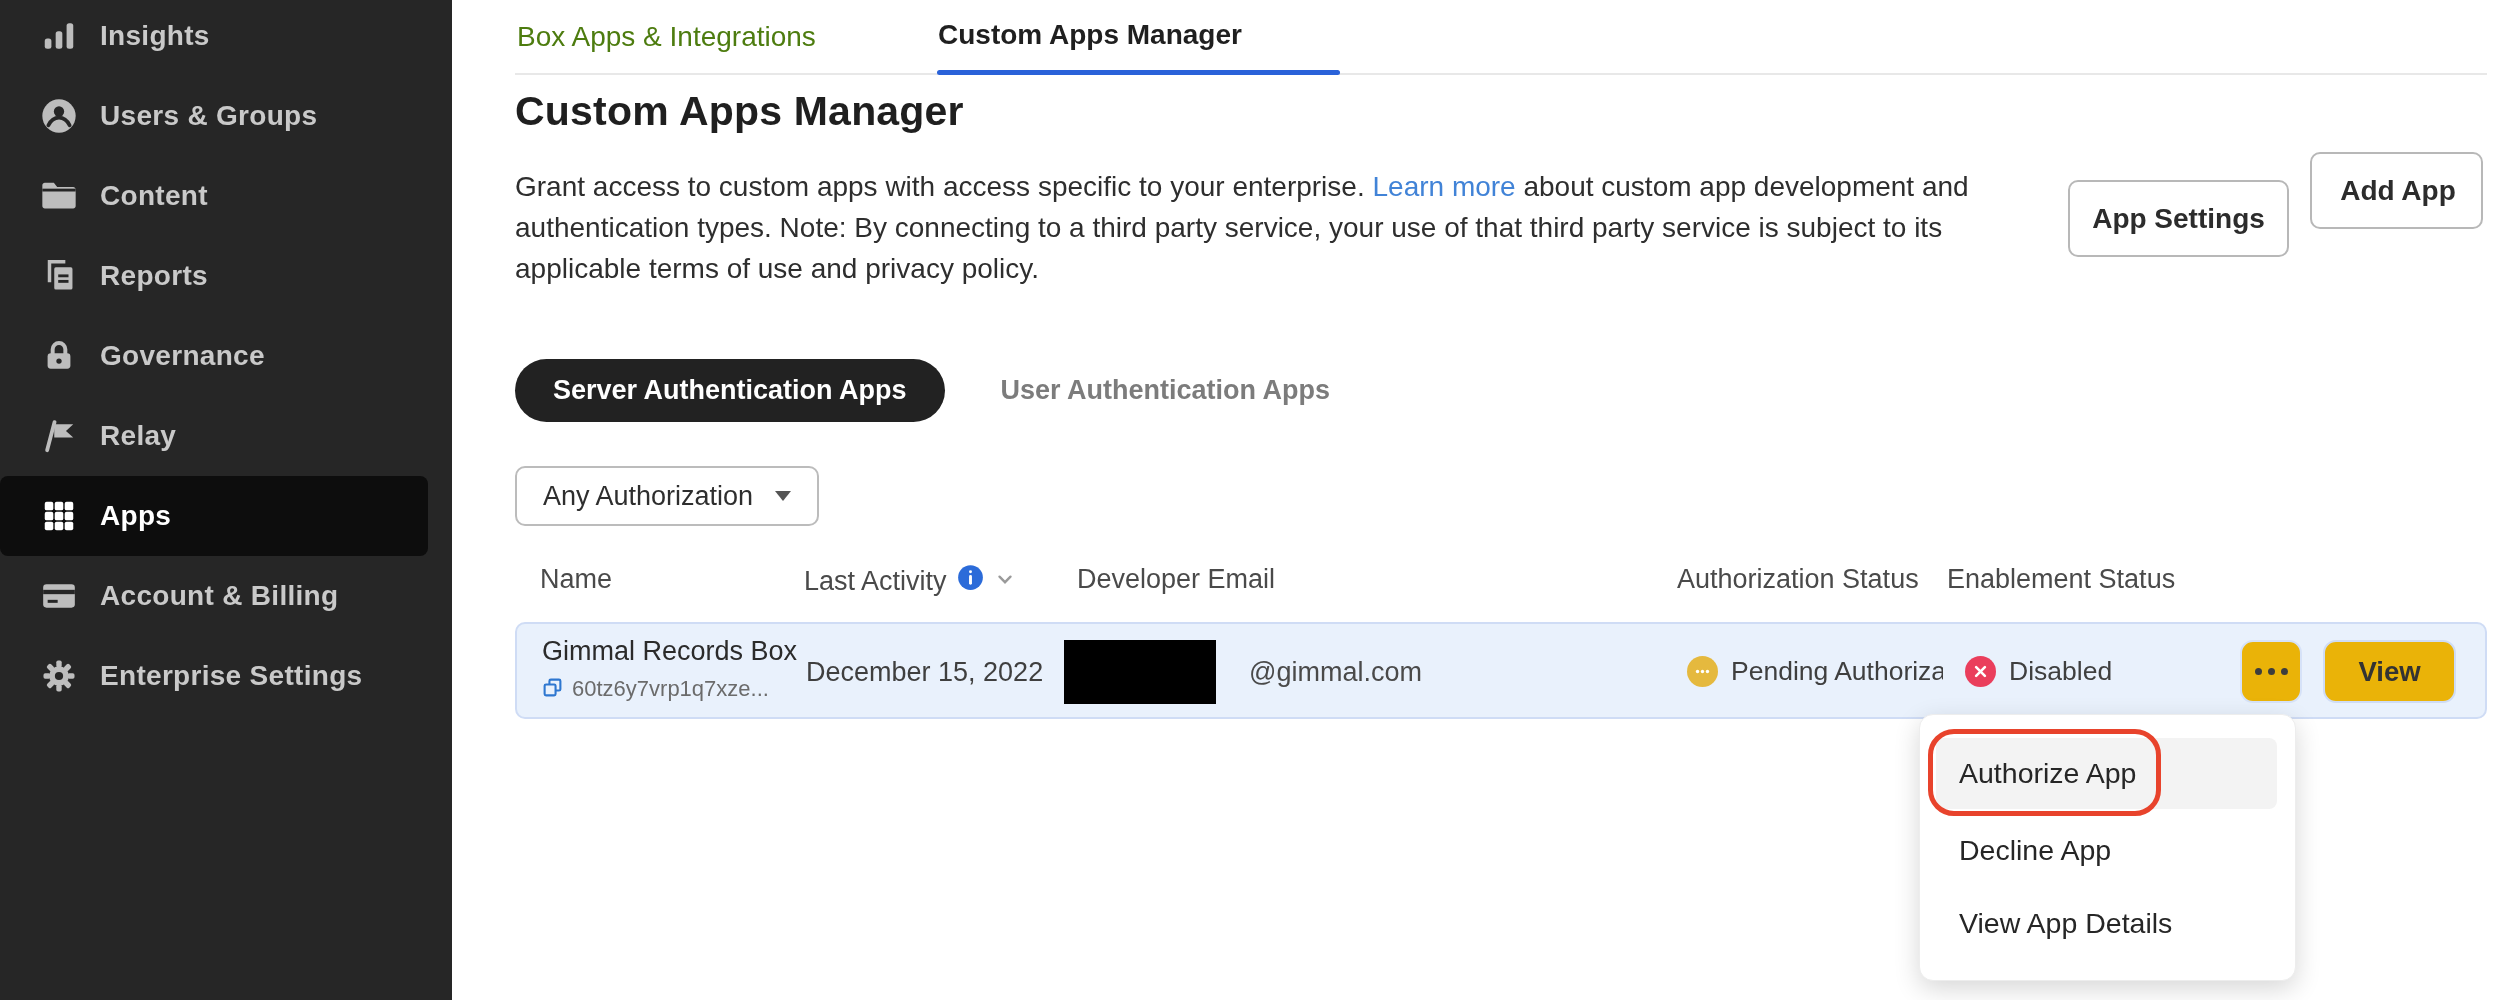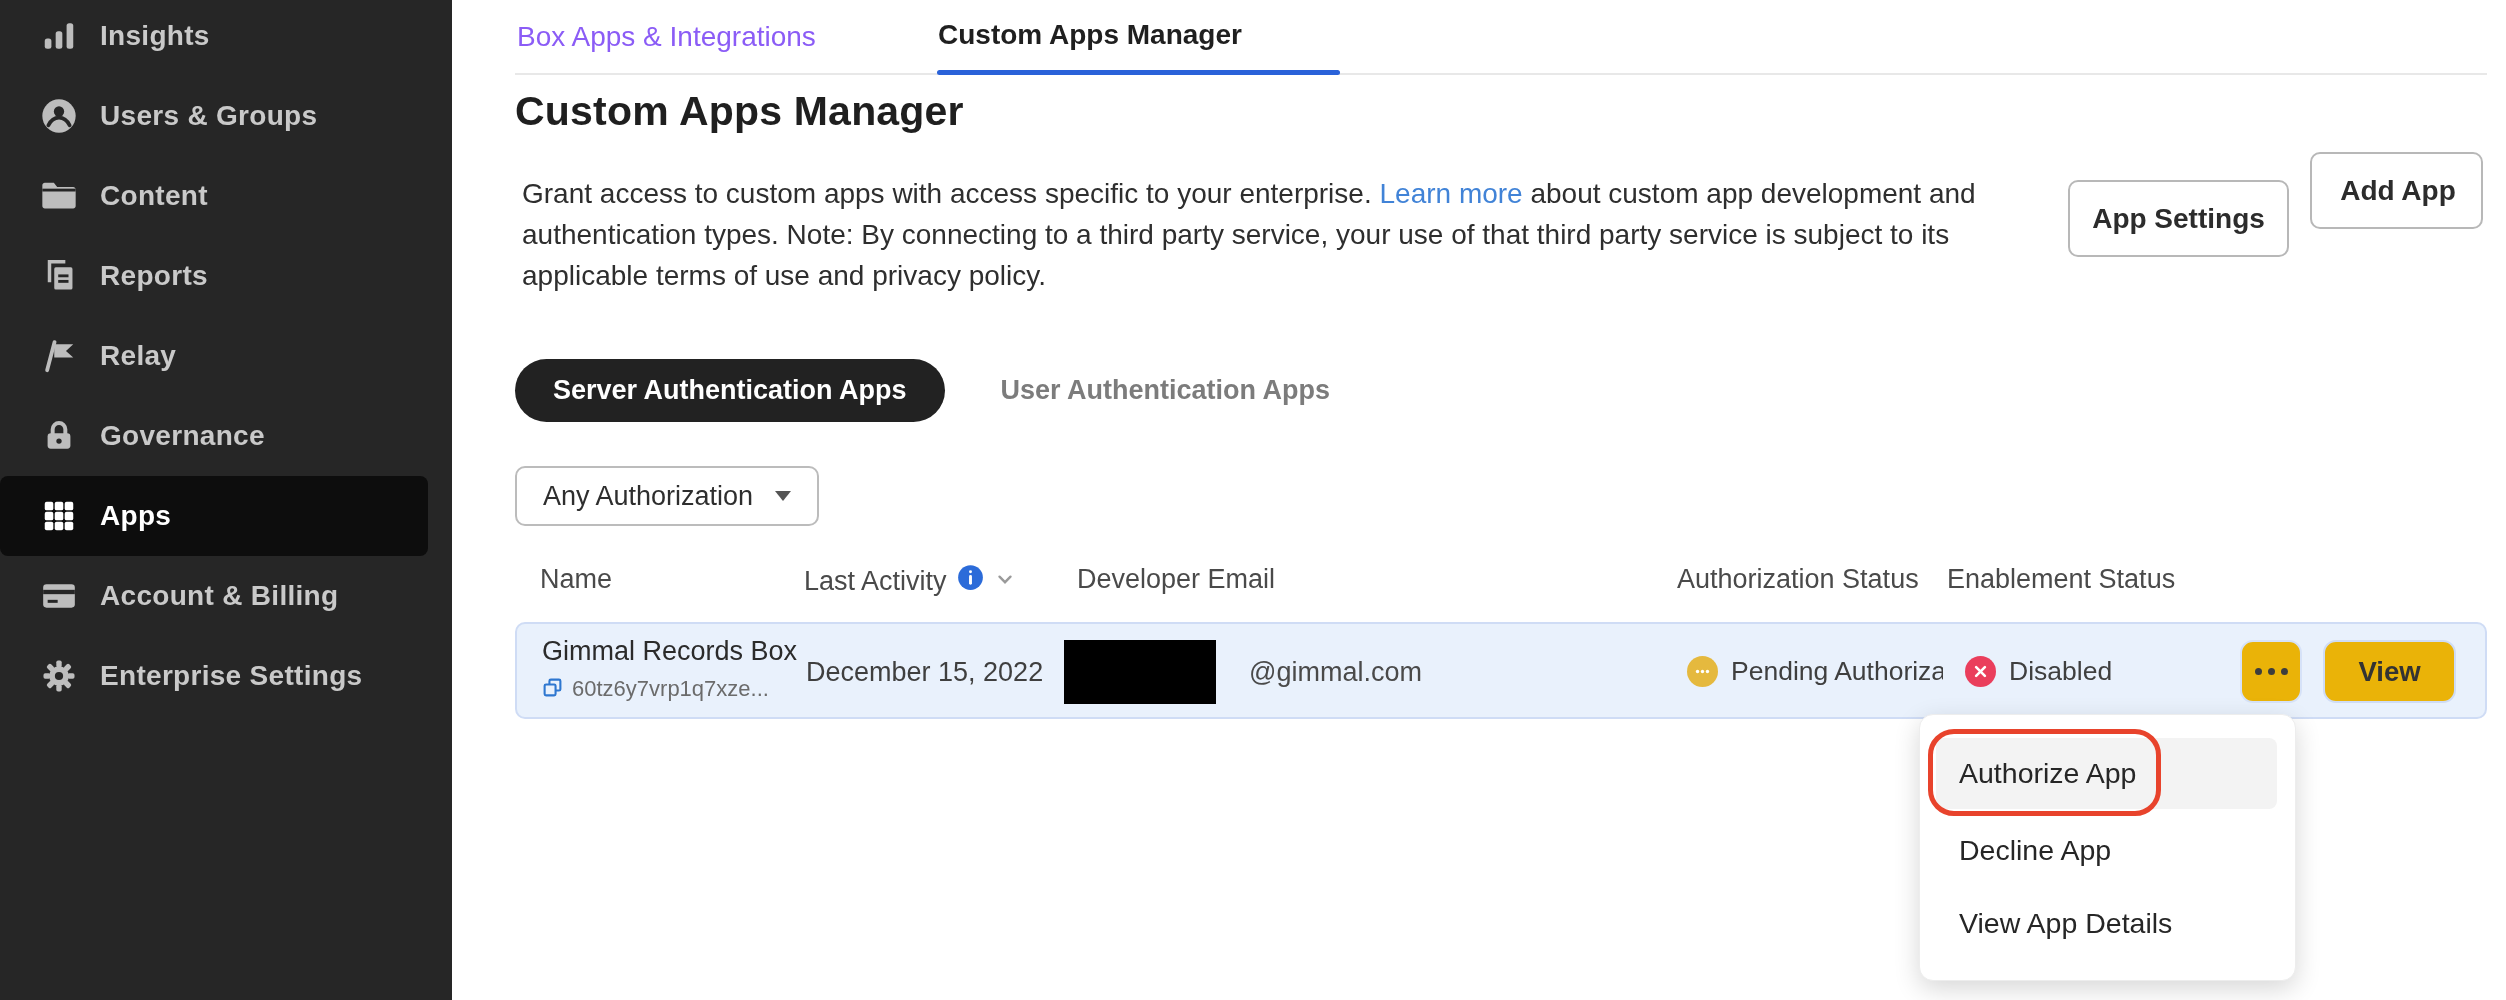--- a/index.html
+++ b/index.html
@@ -14,26 +14,26 @@
   .nav-item .nav-label{margin-left:20px;font-size:28px;font-weight:700;color:#c9c9c9;letter-spacing:.3px;white-space:nowrap;}
   .nav-item.active{background:#0d0d0d;border-radius:8px;}
   .nav-item.active .nav-label{color:#ffffff;}
   .nav-icon svg{display:block;}
 
   
   .main{position:absolute;left:452px;top:0;width:2054px;height:1000px;}
 
   .tabbar{position:absolute;left:63px;top:0;width:1972px;height:75px;border-bottom:2px solid #e8e8e8;}
   .tab{position:absolute;font-size:28px;white-space:nowrap;cursor:pointer;}
-  .tab.inactive{left:2px;top:21px;color:#8b5cf6;}
+  .tab.inactive{left:2px;top:21px;color:#4d7c0f;}
   .tab.active{left:423px;top:19px;color:#1f1f1f;font-weight:700;}
   .tab-underline{position:absolute;left:422px;top:70px;width:403px;height:5px;background:#2a62d9;border-radius:3px;}
 
   .page-title{position:absolute;left:63px;top:88px;margin:0;font-size:41px;font-weight:700;color:#1f1f1f;letter-spacing:.2px;}
-  .page-desc{position:absolute;left:63px;top:166px;width:1520px;margin:7px;font-size:28px;line-height:41px;color:#2e2e2e;}
+  .page-desc{position:absolute;left:63px;top:166px;width:1520px;margin:0;font-size:28px;line-height:41px;color:#2e2e2e;}
   .page-desc a{color:#4183d7;text-decoration:none;cursor:pointer;}
 
   .top-buttons .btn{position:absolute;top:152px;height:77px;background:#fff;border:2px solid #b8b8b8;border-radius:10px;
     font-size:28px;font-weight:700;color:#2c2c2c;display:flex;align-items:center;justify-content:center;cursor:pointer;}
   .btn-app-settings{left:1616px;width:221px;margin-top:28px;}
   .btn-add-app{left:1858px;width:173px;padding-left:9px;}
 
   .segments{position:absolute;left:63px;top:359px;display:flex;align-items:center;gap:56px;}
   .segment-pill{height:63px;padding:0 38px;border-radius:32px;background:#222222;color:#ffffff;
     font-size:27px;font-weight:700;display:flex;align-items:center;cursor:pointer;white-space:nowrap;}
@@ -130,36 +130,36 @@
             <rect x="11.5" y="11" width="6.5" height="1.8" fill="#262626"></rect>
             <rect x="11.5" y="14.5" width="6.5" height="1.8" fill="#262626"></rect>
           </svg>
         </span>
         <span class="nav-label">Reports</span>
       </div>
 
       <div class="nav-item">
         <span class="nav-icon">
           <svg width="38" height="38" viewBox="0 0 24 24">
-            <path d="M9.2 3.2 L4.5 21" stroke="#bdbdbd" stroke-width="2.4" stroke-linecap="round" fill="none"></path>
-            <path d="M21 4.6 H9 V13 H21 L16.4 8.8 Z" fill="#bdbdbd"></path>
-          </svg>
-        </span>
-        <span class="nav-label">Relay</span>
-      </div>
-
-      <div class="nav-item">
-        <span class="nav-icon">
-          <svg width="38" height="38" viewBox="0 0 24 24">
             <path d="M8 11V7.8a4 4 0 0 1 8 0V11" stroke="#bdbdbd" stroke-width="2.5" fill="none"></path>
             <rect x="4.8" y="10.3" width="14.4" height="9.7" rx="2" fill="#bdbdbd"></rect>
             <circle cx="12" cy="15.2" r="1.7" fill="#262626"></circle>
           </svg>
         </span>
         <span class="nav-label">Governance</span>
+      </div>
+
+      <div class="nav-item">
+        <span class="nav-icon">
+          <svg width="38" height="38" viewBox="0 0 24 24">
+            <path d="M9.2 3.2 L4.5 21" stroke="#bdbdbd" stroke-width="2.4" stroke-linecap="round" fill="none"></path>
+            <path d="M21 4.6 H9 V13 H21 L16.4 8.8 Z" fill="#bdbdbd"></path>
+          </svg>
+        </span>
+        <span class="nav-label">Relay</span>
       </div>
 
       <div class="nav-item active">
         <span class="nav-icon">
           <svg width="38" height="38" viewBox="0 0 24 24" fill="#ffffff">
             <rect x="3" y="3" width="5.4" height="5.4" rx="1.2"></rect>
               <rect x="9.3" y="3" width="5.4" height="5.4" rx="1.2"></rect>
               <rect x="15.6" y="3" width="5.4" height="5.4" rx="1.2"></rect>
             <rect x="3" y="9.3" width="5.4" height="5.4" rx="1.2"></rect>
               <rect x="9.3" y="9.3" width="5.4" height="5.4" rx="1.2"></rect>

